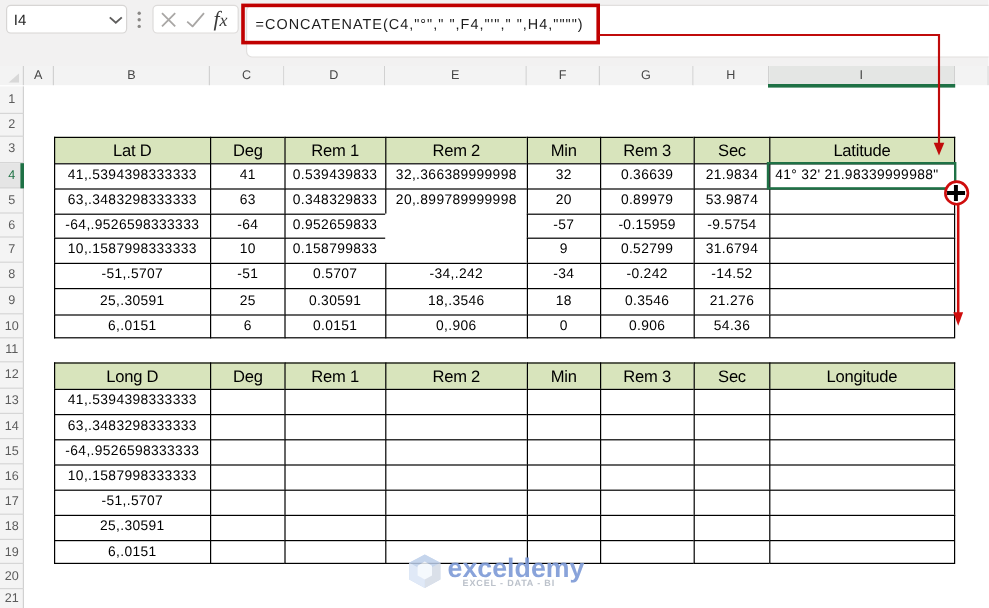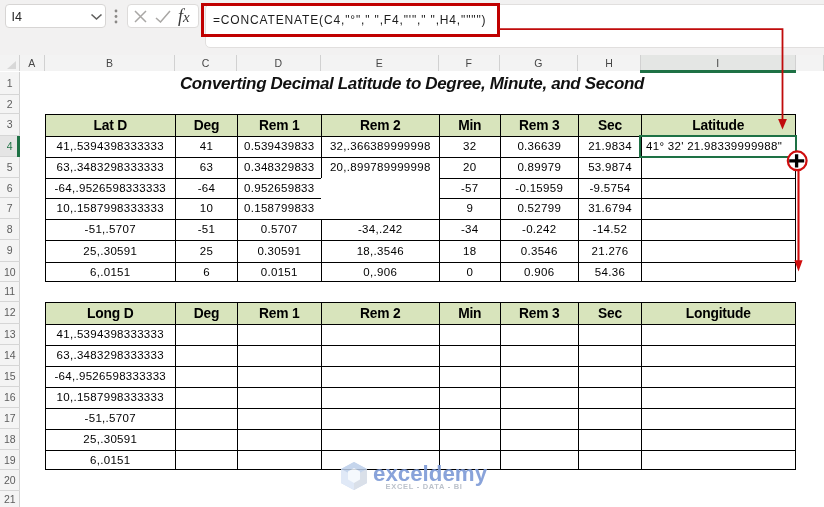--- a/index.html
+++ b/index.html
@@ -11,21 +11,21 @@
 #namebox .txt{position:absolute;left:6px;top:5px;font-size:12.5px;color:#262626;text-align:center;}
 #btngroup{left:127px;top:4px;width:72px;height:23.5px;background:#fff;border:1px solid #dddbda;border-radius:4px;box-sizing:border-box;}
 #fbar{left:205px;top:3.5px;width:625px;height:44.5px;background:#fff;border:1px solid #e1dfde;border-radius:5px 0 0 5px;box-sizing:border-box;}
 #ftext{left:213px;top:13px;font-size:12px;color:#1d1d1d;white-space:pre;letter-spacing:0.85px;}
 #redbox{left:201px;top:2.5px;width:298.5px;height:34px;border:3.2px solid #c00000;box-sizing:border-box;background:transparent;z-index:30;}
 .colcell{position:absolute;top:55px;height:15.5px;box-sizing:border-box;background:#f3f3f3;border-right:1px solid #d1d1d1;font-size:10.5px;color:#474747;text-align:center;line-height:16px;}
 #rowband{left:0;top:71.5px;width:19.5px;height:435.5px;background:#f4f4f4;border-right:1px solid #d1d1d1;box-sizing:border-box;}
 .rowcell{position:absolute;left:0;width:19.5px;box-sizing:border-box;border-bottom:1px solid #d6d6d6;font-size:10.5px;color:#5c5c5c;text-align:center;}
 
 .tcell{position:absolute;box-sizing:border-box;border-left:1.5px solid #000;border-top:1.5px solid #000;font-size:11.5px;letter-spacing:0.3px;color:#000;text-align:center;overflow:hidden;}
-.thead{font-weight:bold;background:#d8e4bc;font-size:13.8px;letter-spacing:-0.2px;}
+.thead{font-weight:normal;background:#d8e4bc;font-size:13.8px;letter-spacing:-0.2px;}
 
 #wm{z-index:1;}
 
 #overlay{left:0;top:0;width:824px;height:507px;z-index:40;pointer-events:none;}
 #i4sel{left:638.6px;top:134.6px;width:158px;height:23.2px;border:2.2px solid #1e7145;box-sizing:border-box;z-index:25;}
 #ihead-green{left:640px;top:70.2px;width:156px;height:2.4px;background:#1e7145;z-index:26;}
 #row4-green{left:17px;top:136.2px;width:2.6px;height:20.7px;background:#1e7145;z-index:26;}
 #title{left:0px;top:74px;width:824px;text-align:center;font-size:17px;font-weight:bold;font-style:italic;letter-spacing:-0.34px;color:#111;z-index:3;}
 </style></head><body>
 <div id="stage">
@@ -83,21 +83,20 @@
 <div class="rowcell" style="top:302.0px;height:21.5px;line-height:21.5px;">12</div>
 <div class="rowcell" style="top:323.5px;height:21.0px;line-height:21.0px;">13</div>
 <div class="rowcell" style="top:344.5px;height:21.0px;line-height:21.0px;">14</div>
 <div class="rowcell" style="top:365.5px;height:21.0px;line-height:21.0px;">15</div>
 <div class="rowcell" style="top:386.5px;height:21.0px;line-height:21.0px;">16</div>
 <div class="rowcell" style="top:407.5px;height:21.0px;line-height:21.0px;">17</div>
 <div class="rowcell" style="top:428.5px;height:21.100000000000023px;line-height:21.100000000000023px;">18</div>
 <div class="rowcell" style="top:449.6px;height:20.799999999999955px;line-height:20.799999999999955px;">19</div>
 <div class="rowcell" style="top:470.4px;height:20.600000000000023px;line-height:20.600000000000023px;">20</div>
 <div class="rowcell" style="top:491.0px;height:16.0px;line-height:16.0px;border-bottom:none;">21</div>
-<div class="abs" id="title">Converting Decimal Latitude to Degree, Minute, and Second</div>
 <div class="abs" id="wm" style="left:338px;top:459px;width:160px;height:40px;">
 <svg width="160" height="40" viewBox="0 0 160 40">
 <g opacity="0.85">
 <path d="M16 3 L29 10 L29 24 L16 31 L3 24 L3 10 Z" fill="#c5d4ee"></path>
 <path d="M16 3 L29 10 L16 17 L3 10 Z" fill="#bccee9"></path>
 <path d="M16 17 L29 10 L29 24 L16 31 Z" fill="#d4dbe6"></path>
 <path d="M16 17 L3 10 L3 24 L16 31 Z" fill="#dbe6f6"></path>
 <path d="M16 9 L22 12.5 L22 20.5 L16 24 L10 20.5 L10 12.5 Z" fill="#f4f8fd"></path>
 </g>
 <text x="35" y="21.8" font-family="Liberation Sans,sans-serif" font-size="22.3" font-weight="bold" fill="#7d9ad6" opacity="0.9" letter-spacing="0">exceldemy</text>

